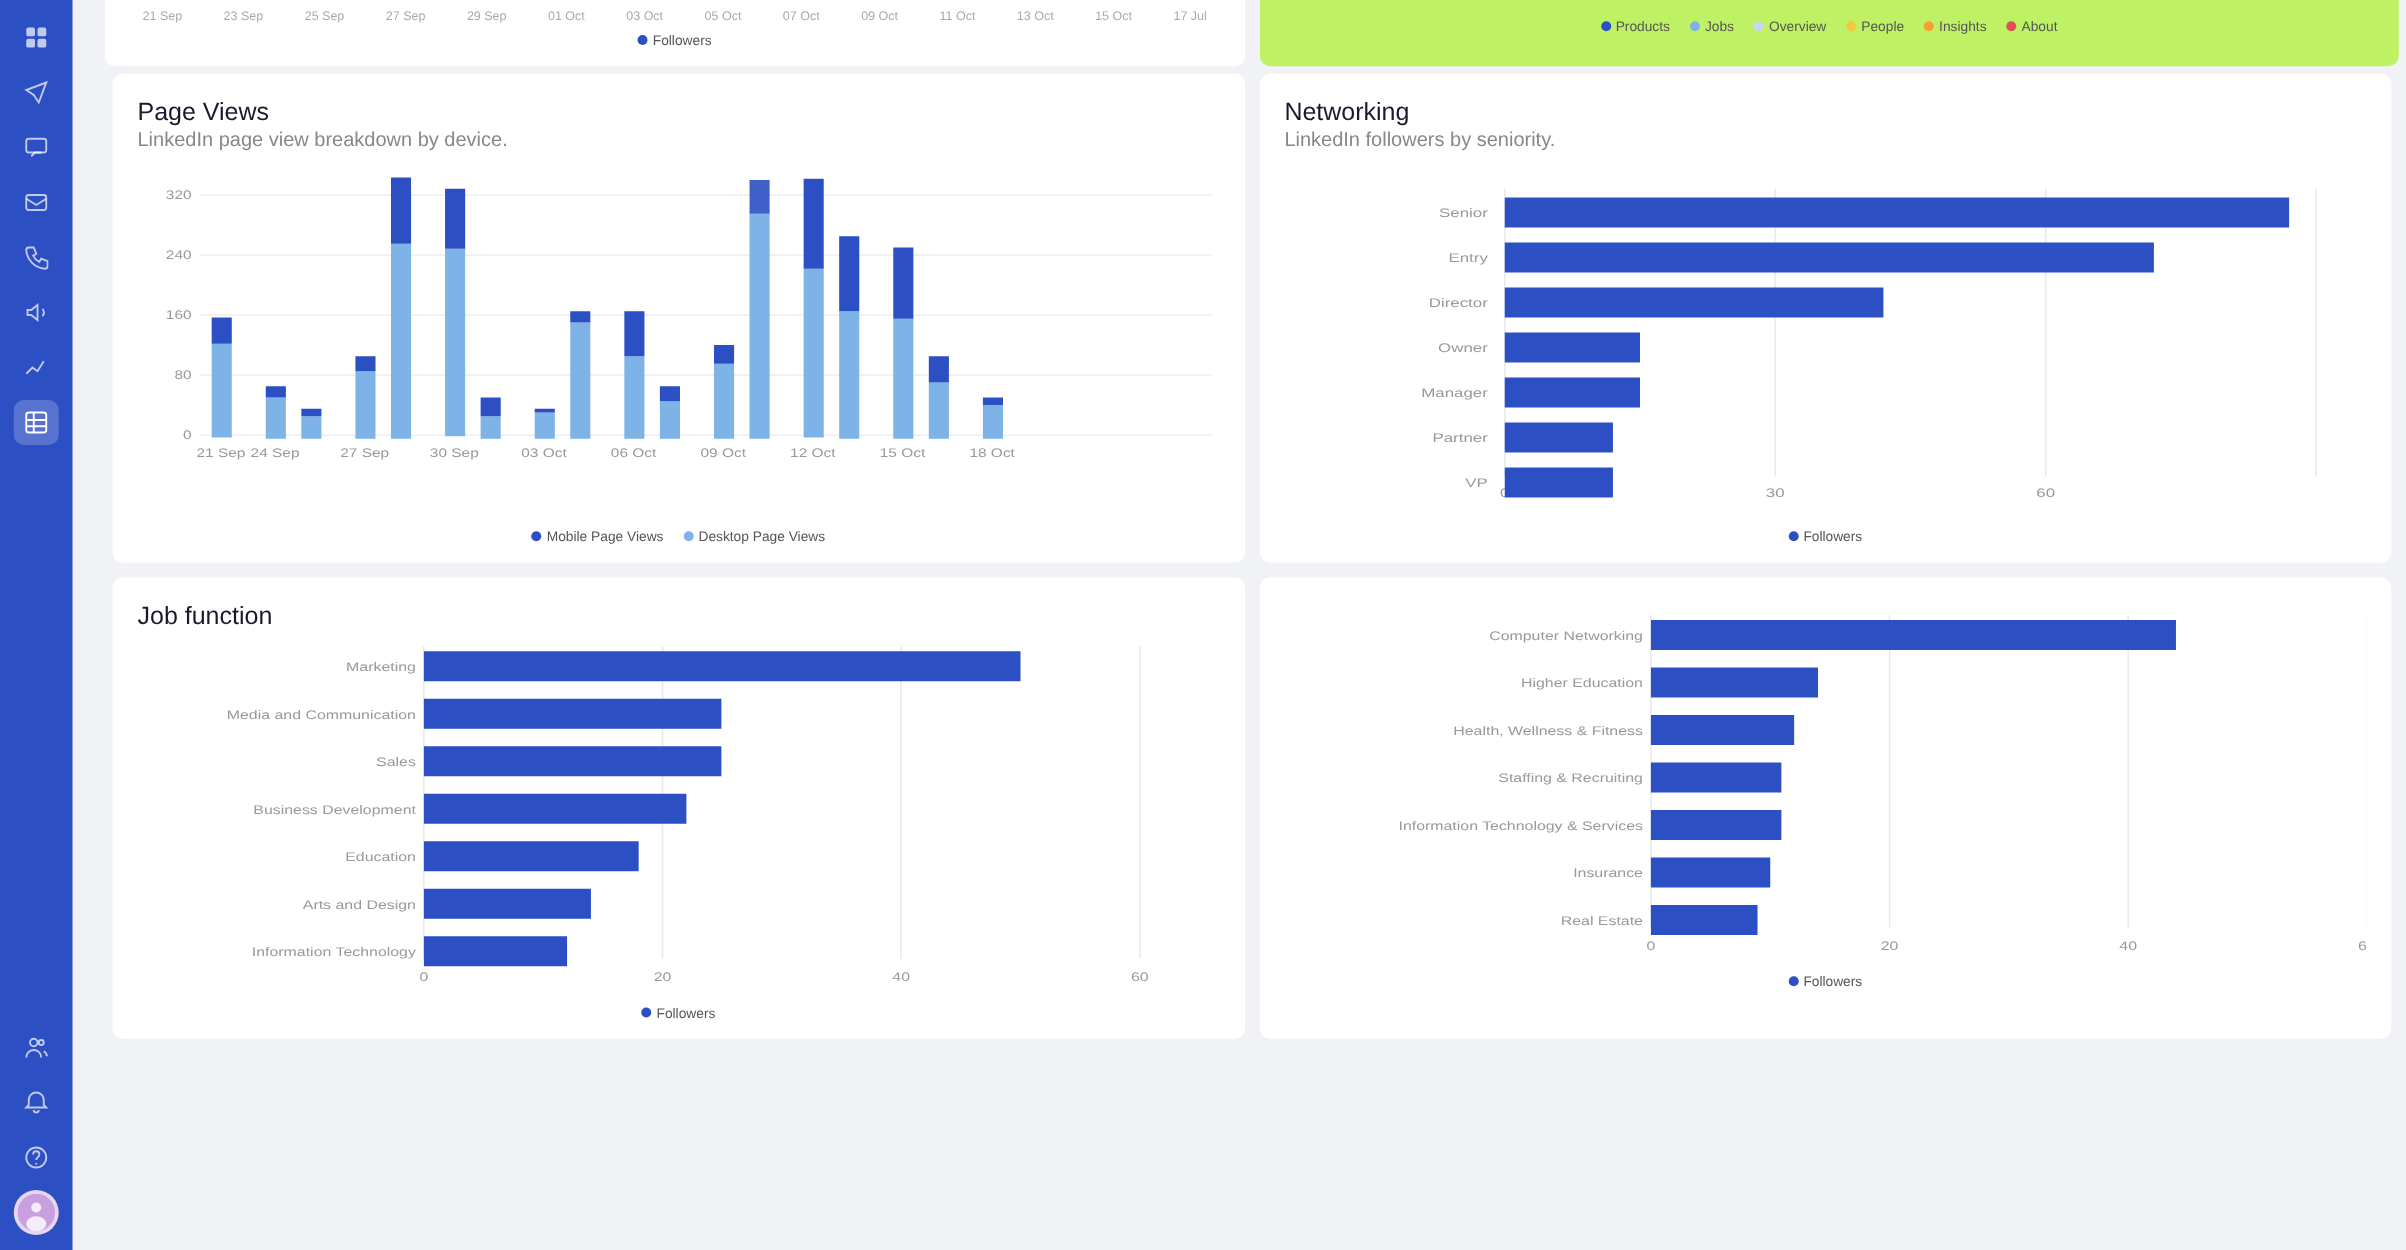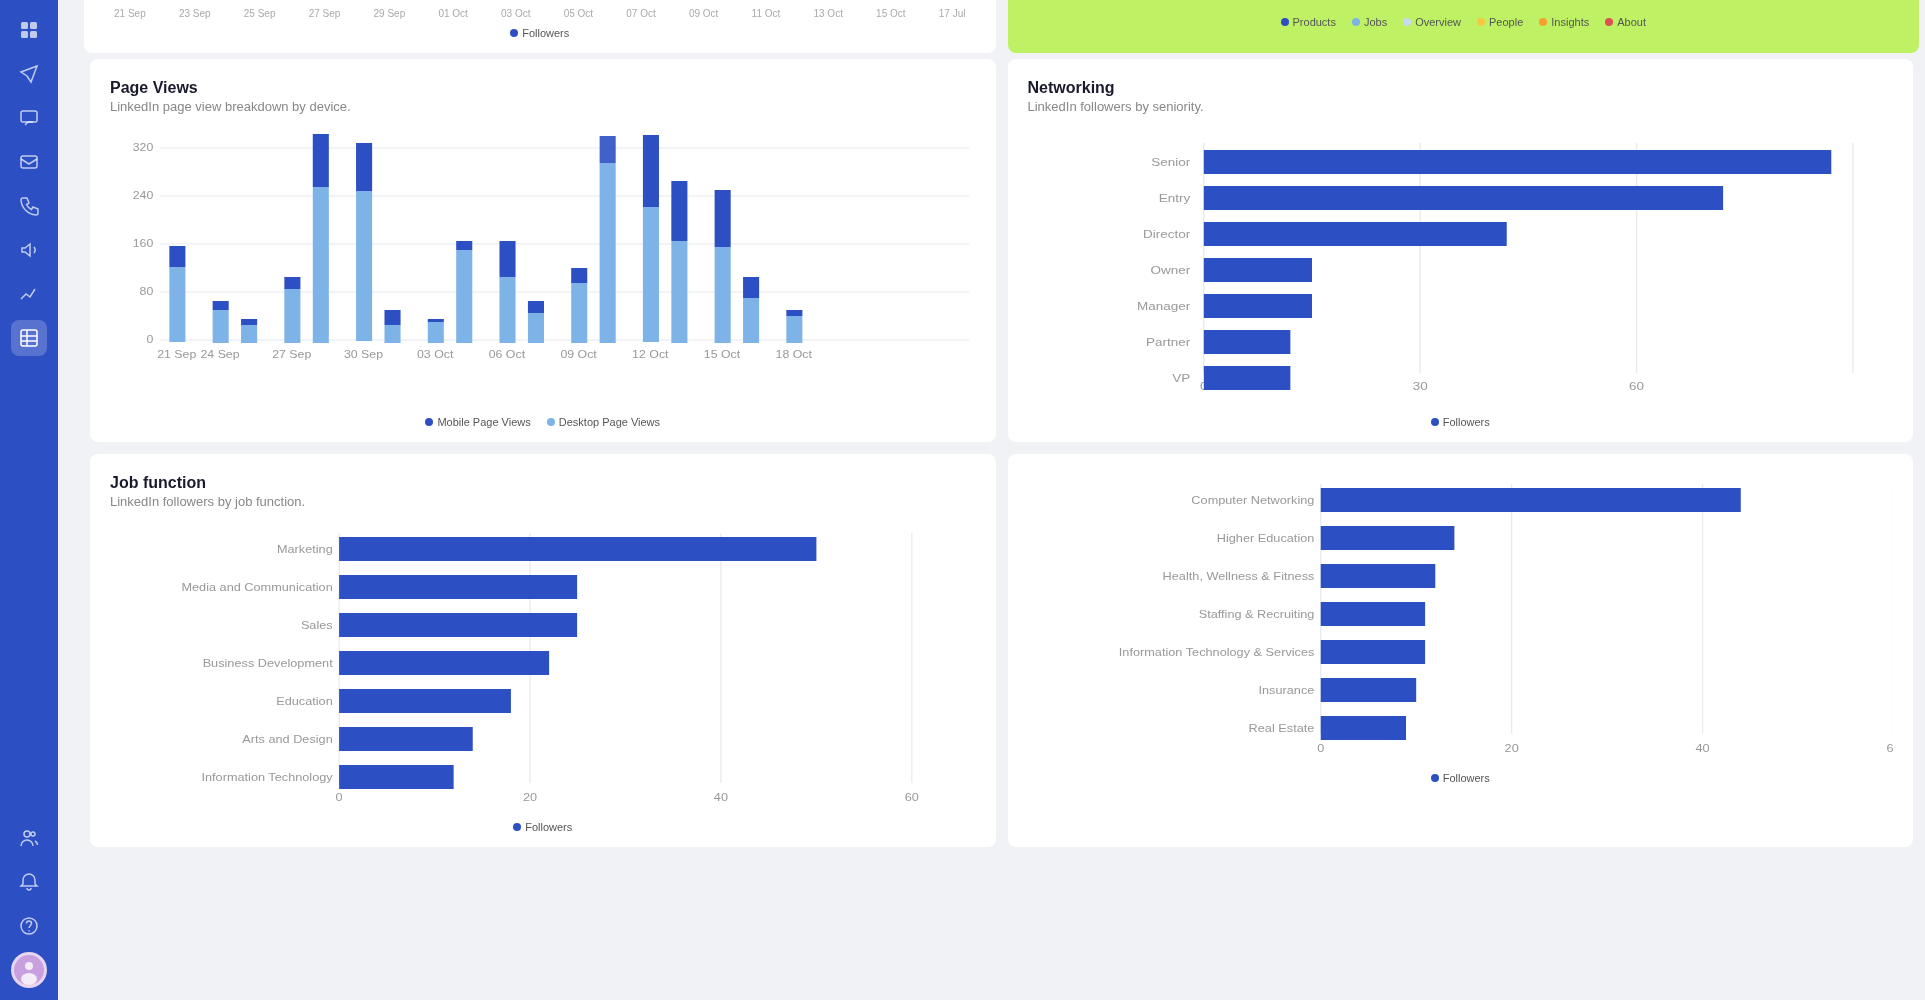--- a/index.html
+++ b/index.html
@@ -42,27 +42,27 @@
     
     .main {
       flex: 1;
       overflow-y: auto;
       padding: 0;
       background: #f0f2f5;
       margin-left: 20px;
     }
 
     .card-title {
-      font-size: 16px;
-      font-weight: 700;
+      font-size: 20px;
+      font-weight: 400;
       color: #1a1a2e;
       margin-bottom: 2px;
     }
     .card-subtitle {
-      font-size: 13px;
+      font-size: 16px;
       color: #888;
       margin-bottom: 14px;
     }
 
     
     .chart-area {
       position: relative;
       width: 100%;
     }
 
@@ -370,21 +370,20 @@
           <span><span class="legend-dot" style="background:#2d4fc4;"></span><span>Followers</span></span>
         </div>
       </div>
 
     </div>
 
     <div class="charts-row">
 
       <div class="chart-card">
         <div class="card-title">Job function</div>
-        <div class="card-subtitle">LinkedIn followers by job function.</div>
         <div class="chart-area">
           <svg width="100%" height="290" viewBox="0 0 680 290" preserveAspectRatio="none">
 
             <line x1="180" y1="10" x2="180" y2="260" class="grid-line"></line>
             <line x1="330" y1="10" x2="330" y2="260" class="grid-line"></line>
             <line x1="480" y1="10" x2="480" y2="260" class="grid-line"></line>
             <line x1="630" y1="10" x2="630" y2="260" class="grid-line"></line>
 
             <text x="180" y="278" class="axis-label" text-anchor="middle">0</text>
             <text x="330" y="278" class="axis-label" text-anchor="middle">20</text>

